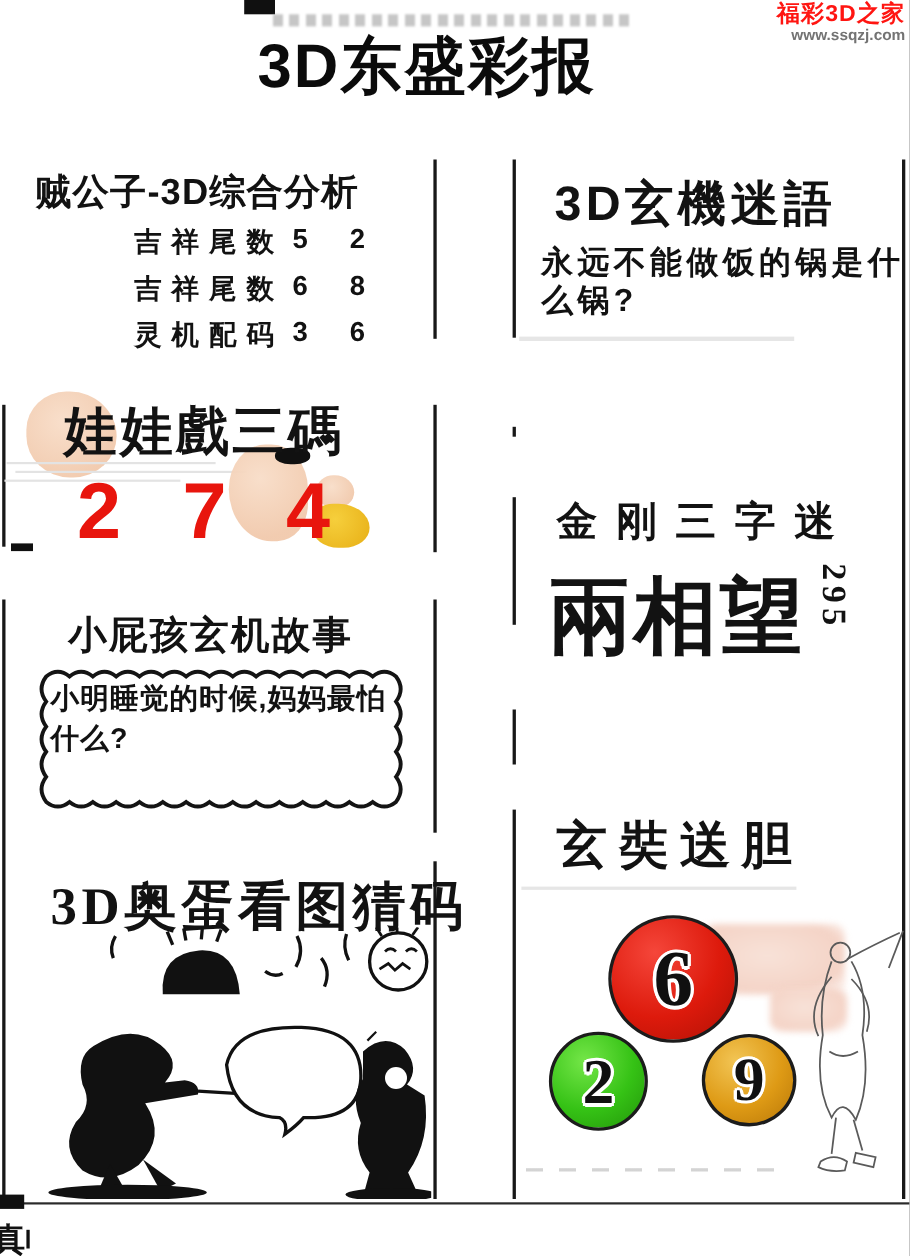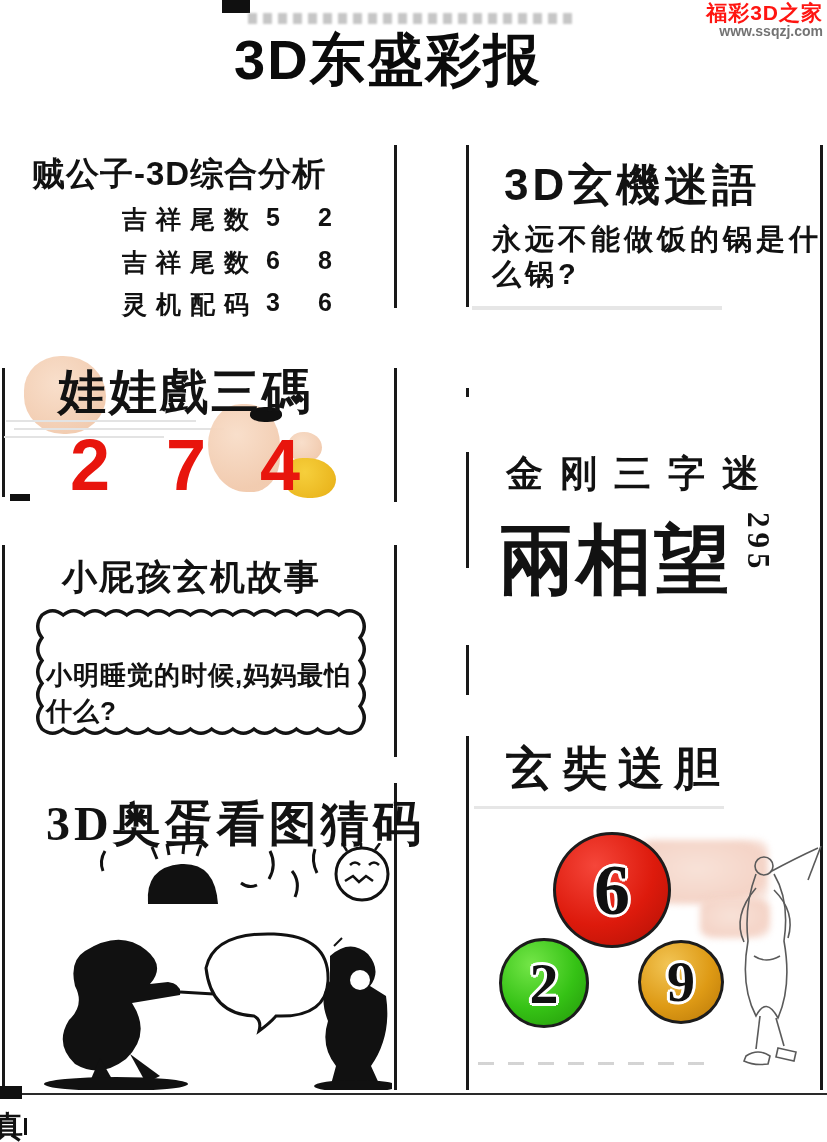--- a/index.html
+++ b/index.html
@@ -24,21 +24,21 @@
   .analysis-title{position:absolute;left:32px;top:152px;font-size:33px;font-weight:700;letter-spacing:1px;}
   .an-row{position:absolute;left:84px;font-size:25px;font-weight:800;margin-left:38px;}
   .an-row .lbl{letter-spacing:9px;}
   .an-row .v1{position:absolute;left:144px;letter-spacing:0;}
   .an-row .v2{position:absolute;left:196px;}
   .wawa-title{position:absolute;left:58px;top:360px;font-size:48px;font-weight:900;letter-spacing:3px;}
   .wawa-num{position:absolute;top:424px;font-size:72px;font-weight:900;color:#e8150d;
     font-family:"Liberation Sans",sans-serif;}
   .story-title{position:absolute;left:62px;top:554px;font-size:35px;font-weight:700;letter-spacing:2px;}
   .story-box-text{position:absolute;left:46px;top:617px;width:306px;font-size:26px;
-    font-weight:600;line-height:1.4;letter-spacing:1px;margin-top:40px;}
+    font-weight:600;line-height:1.4;letter-spacing:1px;}
   .comic-title{position:absolute;left:46px;top:792px;font-size:48px;font-weight:800;
     letter-spacing:4px;font-family:"Liberation Serif",serif;}
   
   .riddle-title{position:absolute;left:504px;top:156px;font-size:44px;font-weight:900;letter-spacing:4px;}
   .riddle-q{position:absolute;left:492px;top:222px;width:330px;font-size:29px;font-weight:800;
     letter-spacing:4px;line-height:1.22;}
   .threechar-title{position:absolute;left:506px;top:449px;font-size:37px;font-weight:800;
     letter-spacing:17px;font-family:"Liberation Serif",serif;text-align:right;}
   .threechar-answer{position:absolute;left:498px;top:510px;font-size:76px;font-weight:900;
     font-family:"Liberation Serif",serif;letter-spacing:2px;}

